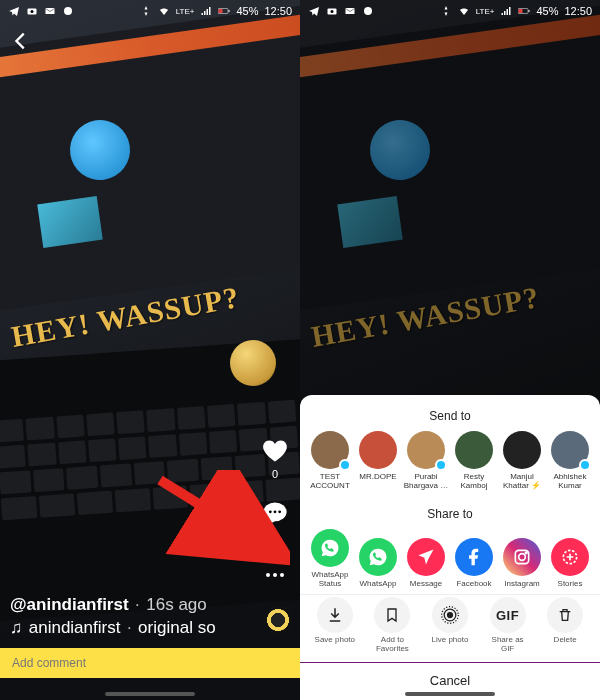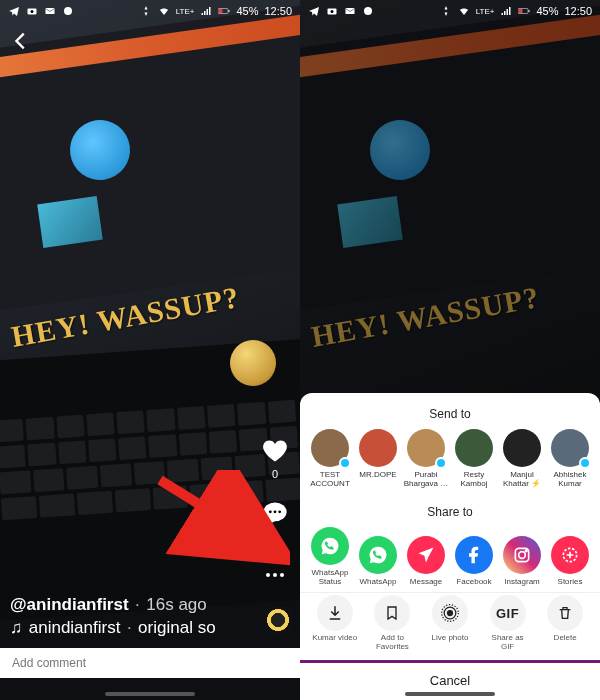--- a/index.html
+++ b/index.html
@@ -22,42 +22,42 @@
   .dim { filter: brightness(.55); }
   .back-btn { position:absolute; top:30px; left:10px; z-index:40; color:#fff; }
   .right-actions { position:absolute; right:10px; bottom:110px; display:flex; flex-direction:column; align-items:center; gap:18px; z-index:40; }
   .ra { display:flex; flex-direction:column; align-items:center; gap:2px; color:#fff; }
   .ra .ico { width:30px; height:30px; display:flex; align-items:center; justify-content:center; }
   .ra .cnt { font-size:11px; }
   .dots { display:flex; gap:3px; }
   .dots span { width:4px; height:4px; border-radius:50%; background:#fff; }
   .bottom-meta { position:absolute; left:10px; bottom:62px; color:#fff; font-size:17px; z-index:40; }
   .bottom-meta .row { display:flex; align-items:center; gap:6px; margin-top:3px; }
-  .comment-bar { position:absolute; left:0; right:0; bottom:22px; padding:8px 12px; color:#777; font-size:12px; background:#ffffff; z-index:40; }
+  .comment-bar { position:absolute; left:0; right:0; bottom:22px; padding:8px 12px; color:#777; font-size:12px; background:#fde047; z-index:40; }
   .chin { position:absolute; bottom:4px; left:50%; transform:translateX(-50%); width:90px; height:4px; background:#555; border-radius:2px; z-index:60; }
   .disc { position:absolute; right:8px; bottom:66px; width:28px; height:28px; border-radius:50%; background:radial-gradient(circle at 50% 50%,#222 0 35%,#f2d25a 36% 55%,#111 56% 100%); z-index:40; }
   .arrow { position:absolute; z-index:45; pointer-events:none; }
   .arrow svg { display:block; }
   
   .sheet { position:absolute; left:0; right:0; bottom:0; background:#fff; border-top-left-radius:12px; border-top-right-radius:12px; z-index:60; padding:10px 0 6px; }
   .sheet h4 { text-align:center; font-size:12px; font-weight:500; color:#222; margin:4px 0 8px; }
   .hrow { display:flex; justify-content:space-around; padding:0 6px; margin-bottom:16px; }
   .ritem { display:flex; flex-direction:column; align-items:center; width:46px; }
   .avatar { width:38px; height:38px; border-radius:50%; background:#777 center/cover; position:relative; }
   .badge { position:absolute; right:-2px; bottom:-2px; width:12px; height:12px; border-radius:50%; background:#1ec1ff; border:2px solid #fff; }
   .rlbl { font-size:8px; color:#333; text-align:center; line-height:1.1; margin-top:4px; max-width:46px; overflow:hidden; }
   .srow { display:flex; justify-content:space-around; padding:0 6px; margin-bottom:6px; }
   .sitem { display:flex; flex-direction:column; align-items:center; width:46px;justify-content:flex-end; }
   .sicon { width:38px; height:38px; border-radius:50%; display:flex; align-items:center; justify-content:center; }
   .slbl { font-size:8px; color:#444; text-align:center; line-height:1.1; margin-top:4px; }
   .actrow { display:flex; justify-content:space-around; padding:2px 6px 4px; border-top:1px solid #eee; margin-top:4px; }
   .aitem { display:flex; flex-direction:column; align-items:center; width:46px; }
   .aicon { width:36px; height:36px; border-radius:50%; background:#f3f3f3; display:flex; align-items:center; justify-content:center; color:#222; }
   .albl { font-size:8px; color:#555; text-align:center; line-height:1.1; margin-top:3px; }
-  .cancel { text-align:center; font-size:13px; color:#222; padding:10px 0 6px; border-top:3px solid #701a75; margin-top:4px; }
+  .cancel { text-align:center; font-size:13px; color:#222; padding:10px 0 6px; border-top:1px solid #701a75; margin-top:4px; }
   .gif { font-size:13px; font-weight:700; letter-spacing:.5px; }
 </style>
 </head>
 <body>
 
 <div class="container">
 
   <div class="pane">
     <div class="video-bg">
       <div class="laptop"></div>
@@ -390,21 +390,21 @@
             <div class="slbl">Stories</div>
           </div>
         </div>
       <div class="actrow" id="actions">
           <div class="aitem">
             <div class="aicon">
               <svg width="18" height="18" viewBox="0 0 24 24" fill="none" stroke="#222" stroke-width="2">
                 <path d="M12 3v12M7 10l5 5 5-5M5 20h14"></path>
               </svg>
             </div>
-            <div class="albl">Kumar video</div>
+            <div class="albl">Save photo</div>
           </div>
           <div class="aitem">
             <div class="aicon">
               <svg width="16" height="18" viewBox="0 0 24 24" fill="none" stroke="#222" stroke-width="2">
                 <path d="M6 3h12v18l-6-4-6 4z"></path>
               </svg>
             </div>
             <div class="albl">Add to Favorites</div>
           </div>
           <div class="aitem">

